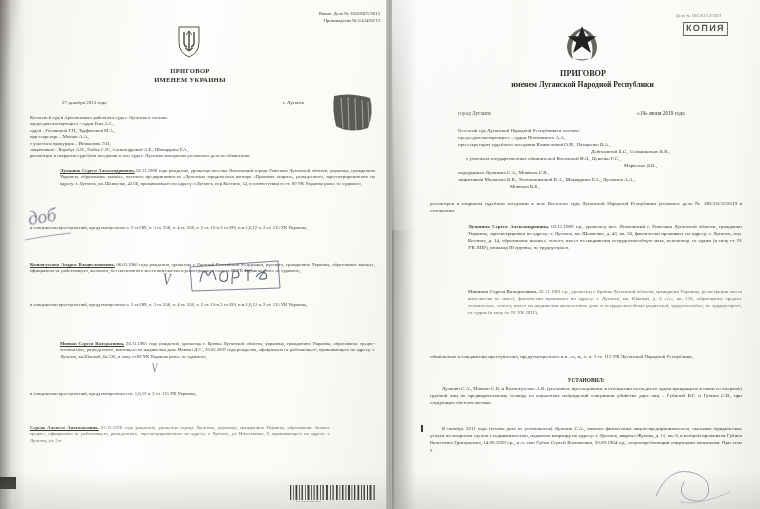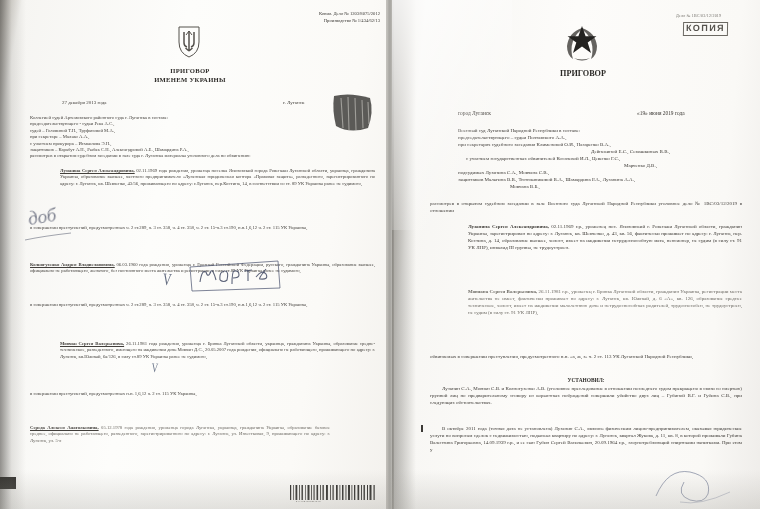--- a/index.html
+++ b/index.html
@@ -199,20 +199,21 @@
   <div class="emblem-lnr">
     <svg viewBox="0 0 42 42" width="42" height="42">
       <path d="M21 6 Q8 10 6 24 Q6 33 12 37 Q9 28 12 19 Q15 11 21 8 Z" fill="#4a4844" opacity=".85"></path>
       <path d="M21 6 Q34 10 36 24 Q36 33 30 37 Q33 28 30 19 Q27 11 21 8 Z" fill="#4a4844" opacity=".85"></path>
       <path d="M21 4 L24.6 14.2 L35.4 14.2 L26.7 20.6 L30 31 L21 24.6 L12 31 L15.3 20.6 L6.6 14.2 L17.4 14.2 Z" fill="#232220"></path>
       <path d="M13 36 Q21 41 29 36 Q21 39 13 36 Z" fill="#4a4844"></path>
     </svg>
   </div>
 
   <div class="doc title-r" style="left:448px;top:68px;width:270px;">ПРИГОВОР</div>
+  <div class="doc sub-r" style="left:430px;top:80px;width:305px;">именем Луганской Народной Республики</div>
 
   <div class="doc" style="left:458px;top:110px;font-size:5.4px;color:#3a3733;">город Луганск</div>
   <div class="doc" style="left:637px;top:110px;font-size:5.4px;color:#3a3733;">«19» июня 2019 года</div>
 
   <div class="doc body-r" style="left:458px;top:127px;width:285px;text-align:left;">
     <div>Военный суд Луганской Народной Республики в составе:</div>
     <div>председательствующего – судьи Полтавского А.А.,</div>
     <div>при секретарях судебного заседания Клименовой О.И., Назаренко В.А.,</div>
     <div style="text-align:center;padding-left:60px;">Дейнекиной Е.С., Семашкиных В.В.,</div>
     <div style="padding-left:8px;">с участием государственных обвинителей Косачевой И.Л., Цевенко Г.С.,</div>

